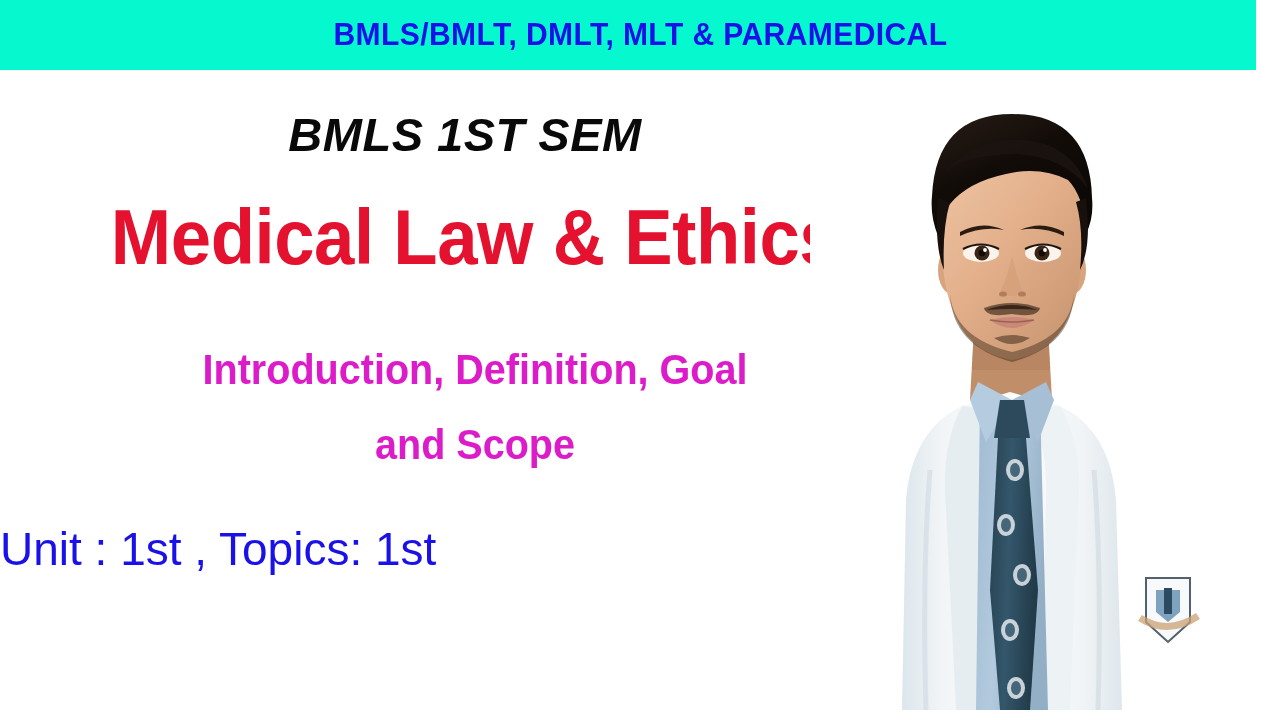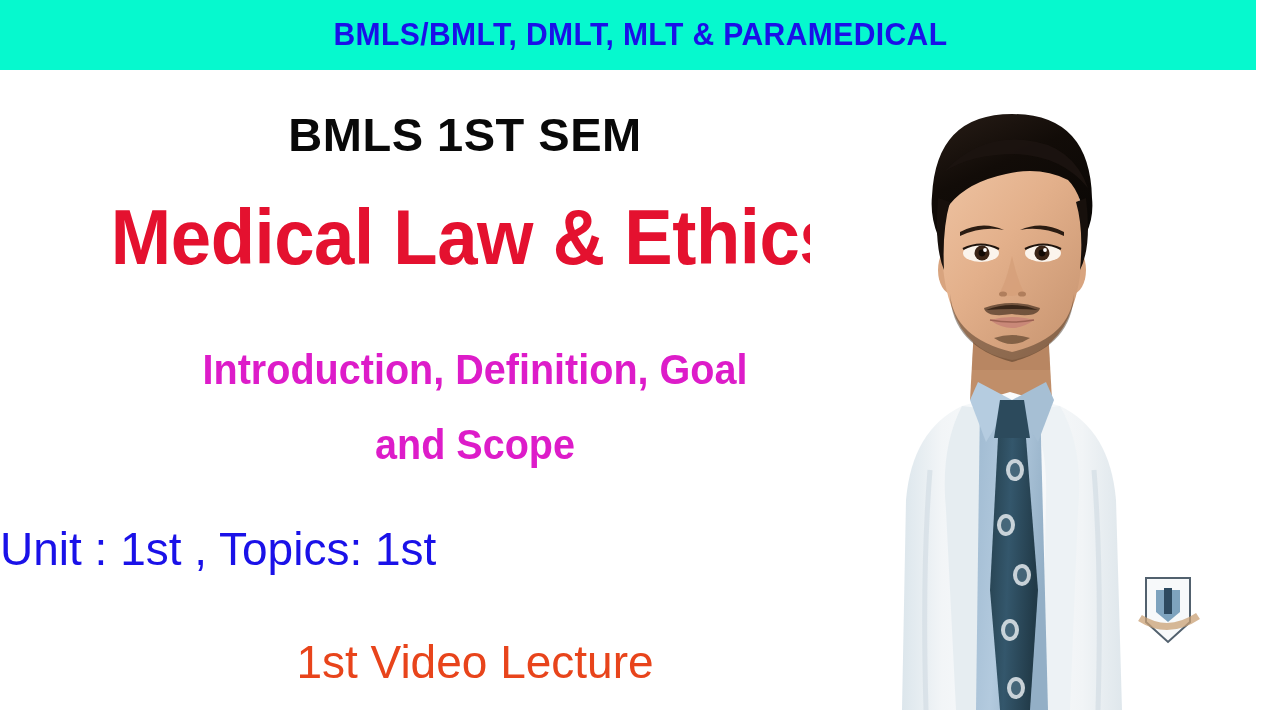--- a/index.html
+++ b/index.html
@@ -52,20 +52,21 @@
     left: 0;
     top: 37px;
     width: 950px;
     text-align: center;
     color: #090909;
     font-weight: bold;
     font-size: 47px;
     letter-spacing: 0.5px;
     padding-right: 20px;
     box-sizing: border-box;
+    font-style: italic;
   }
 
   .line-title {
     position: absolute;
     left: 0;
     top: 122px;
     width: 950px;
     text-align: center;
     color: #E4112F;
     font-weight: bold;
@@ -148,21 +149,20 @@
     <div class="line-sem">BMLS 1ST SEM</div>
 
     <div class="line-title">Medical Law &amp; Ethics</div>
 
     <div class="line-sub1">Introduction,  Definition, Goal</div>
 
     <div class="line-sub2">and Scope</div>
 
     <div class="line-unit">Unit : 1st , Topics: 1st</div>
 
-    <div class="line-lecture">1st Video Lecture</div>
   </div>
 
   <div class="portrait">
     <svg width="470" height="650" viewBox="0 0 470 650">
       <defs>
         <linearGradient id="coatGrad" x1="0" y1="0" x2="1" y2="0">
           <stop offset="0%" stop-color="#DCE6EC"></stop>
           <stop offset="18%" stop-color="#F2F5F7"></stop>
           <stop offset="50%" stop-color="#FBFCFD"></stop>
           <stop offset="82%" stop-color="#F1F4F6"></stop>

